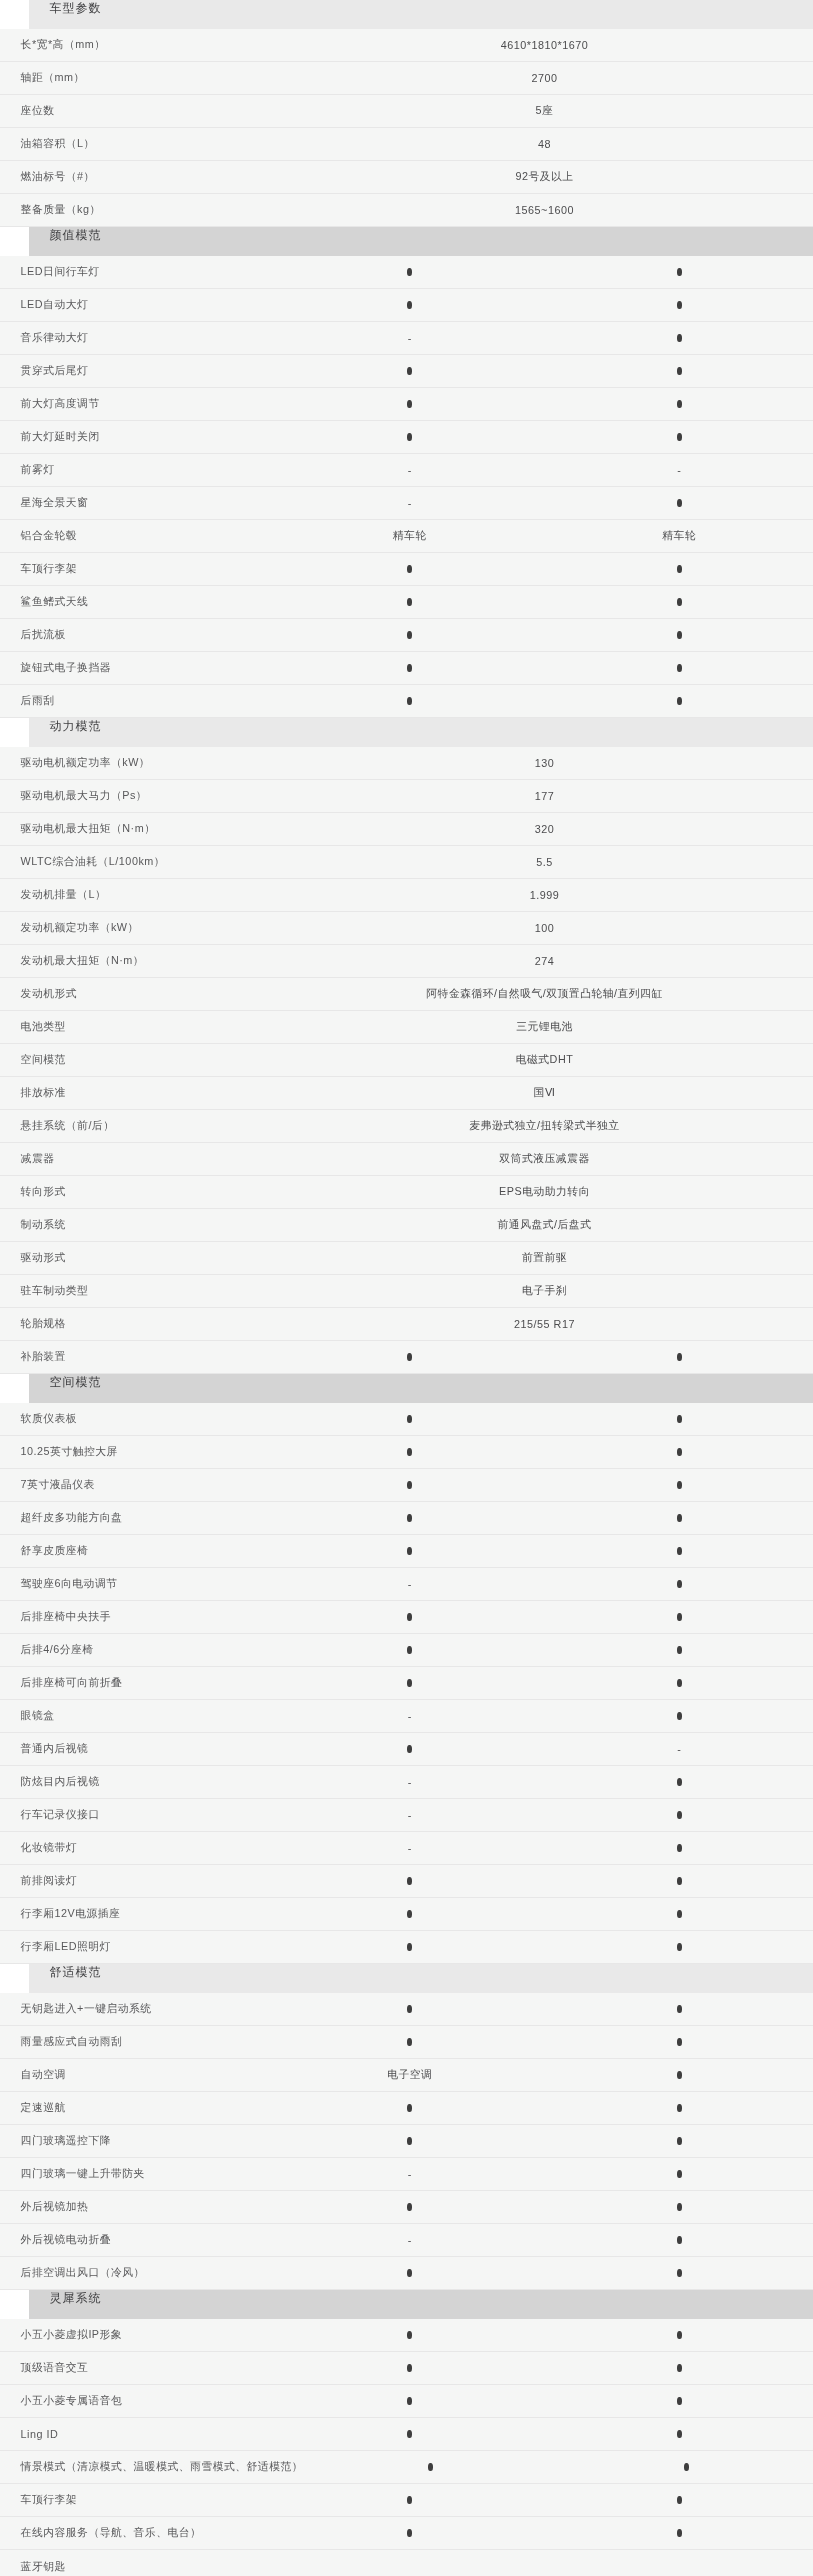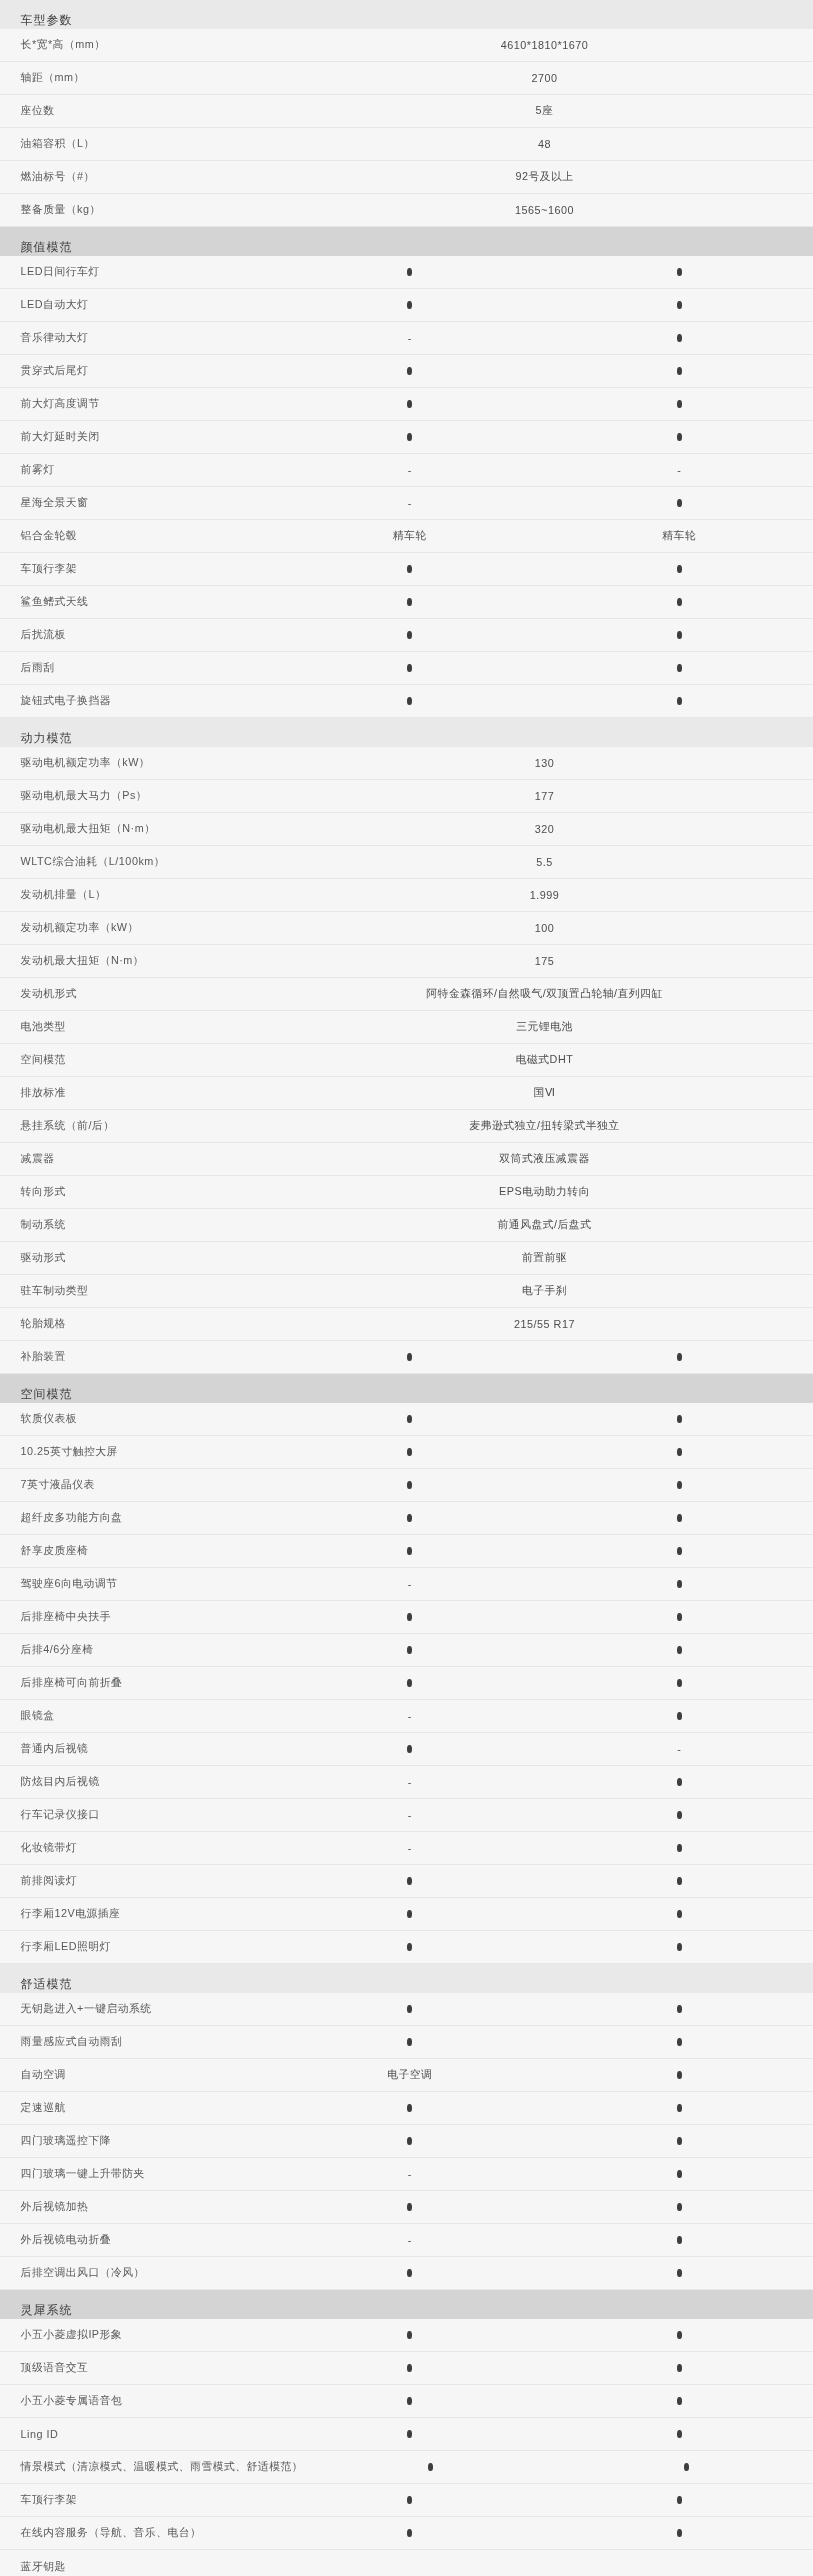--- a/index.html
+++ b/index.html
@@ -14,27 +14,28 @@
   html,body{margin:0;padding:0;}
   body{
     width:814px;
     background:#ffffff;
     font-family:"Liberation Sans","DejaVu Sans",sans-serif;
   }
   .spec-table{width:814px;}
   .section-header{
     height:29px;
     display:flex;
-    align-items:flex-end;
+    align-items:flex-start;
     padding-left:20.6px;
     box-sizing:border-box;
     background:var(--header-light);
     font-size:12px;
     color:var(--header-color);
     letter-spacing:1px;
+    margin-left:29px;
   }
   .section-header.dark{background:var(--header-dark);font-family:Liberation Mono, monospace;}
   .row{
     height:33px;
     box-sizing:border-box;
     display:flex;
     align-items:center;
     background:var(--row-bg);
     border-bottom:0.5px solid var(--row-border);
     font-size:10.8px;
@@ -214,30 +215,30 @@
     <div class="row">
       <div class="label">后扰流板</div>
       <div class="cell">
         <span class="dot"></span>
       </div>
       <div class="cell">
         <span class="dot"></span>
       </div>
     </div>
     <div class="row">
+      <div class="label">旋钮式电子换挡器</div>
+      <div class="cell">
+        <span class="dot"></span>
+      </div>
+      <div class="cell">
+        <span class="dot"></span>
+      </div>
+    </div>
+    <div class="row">
       <div class="label">后雨刮</div>
-      <div class="cell">
-        <span class="dot"></span>
-      </div>
-      <div class="cell">
-        <span class="dot"></span>
-      </div>
-    </div>
-    <div class="row">
-      <div class="label">旋钮式电子换挡器</div>
       <div class="cell">
         <span class="dot"></span>
       </div>
       <div class="cell">
         <span class="dot"></span>
       </div>
     </div>
     <div class="section-header">
       <span>动力模范</span>
     </div>
@@ -273,21 +274,21 @@
     </div>
     <div class="row">
       <div class="label">发动机额定功率（kW）</div>
       <div class="cell merged">
         <span>100</span>
       </div>
     </div>
     <div class="row">
       <div class="label">发动机最大扭矩（N·m）</div>
       <div class="cell merged">
-        <span>175</span>
+        <span>274</span>
       </div>
     </div>
     <div class="row">
       <div class="label">发动机形式</div>
       <div class="cell merged">
         <span>阿特金森循环/自然吸气/双顶置凸轮轴/直列四缸</span>
       </div>
     </div>
     <div class="row">
       <div class="label">电池类型</div>

